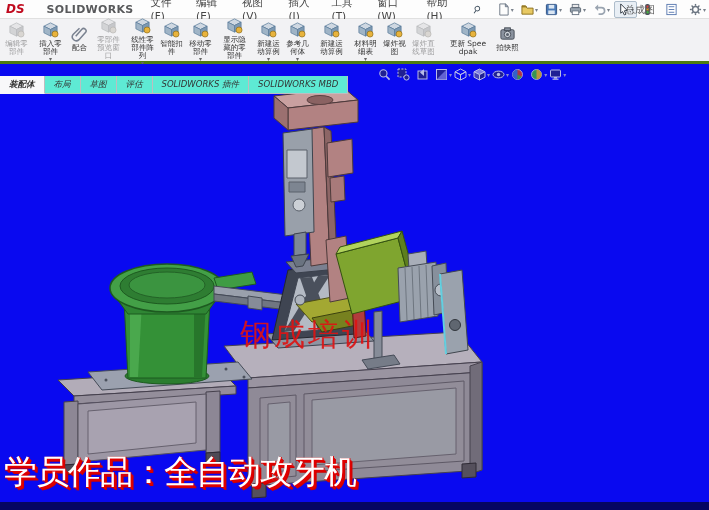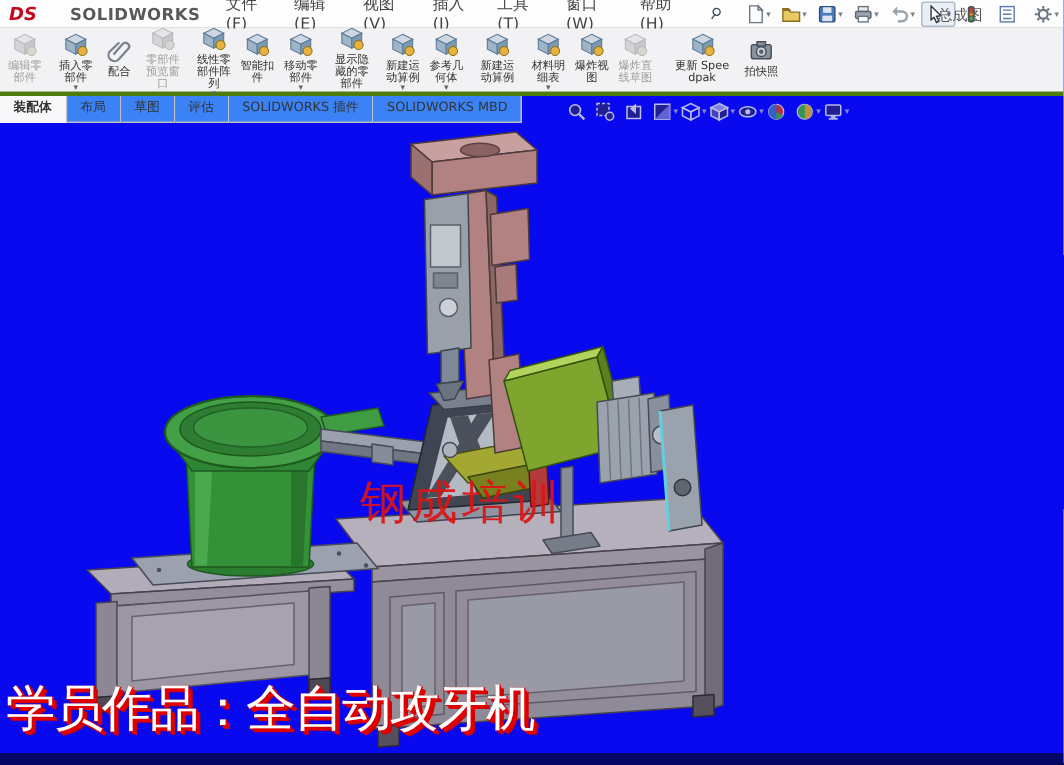--- a/index.html
+++ b/index.html
@@ -30,22 +30,22 @@
         border-radius:2px;box-sizing:border-box;}
   .rbtn.wide{width:40px;}
   .rbtn svg{width:17px;height:17px;flex:none;}
   .rbtn .rlabel{display:block;max-height:24px;overflow:hidden;word-break:break-all;}
   .rbtn .dd{font-size:6px;color:#666;line-height:5px;}
   .rbtn.disabled{opacity:.45;filter:grayscale(.9);}
   .rbtn.active{background:#dfe7f0;border-color:#8fa8c0;}
   .rsep{width:1px;background:#d4d4d8;margin:3px 2px;}
   
   .viewport{position:absolute;left:0;top:64px;width:709px;height:446px;background:#0909f0;}
-  .tabbar{position:absolute;left:0;top:0;height:17px;display:flex;z-index:5;}
-  .tab{height:17px;line-height:17px;padding:0 9px;font-size:8.5px;color:#333;background:#3b82f6;
+  .tabbar{position:absolute;left:0;top:12px;height:17px;display:flex;z-index:5;font-style:italic;}
+  .tab{height:17px;line-height:17px;padding:0 9px;font-size:8.5px;color:#333;background:#5eead4;
        border-right:1px solid #bdbdc1;border-bottom:1px solid #bdbdc1;white-space:nowrap;cursor:default;}
   .tab.active{background:#f8f8fa;font-weight:bold;border-bottom-color:#f8f8fa;}
   
   .headsup{position:absolute;left:378px;top:4px;display:flex;align-items:center;gap:2px;z-index:5;}
   .hbtn{display:flex;align-items:center;}
   .hbtn svg{width:13px;height:13px;display:block;opacity:.92;}
   .hbtn .dd{font-size:6px;color:#8a8ad0;margin-left:1px;}
   
   .model-svg{position:absolute;left:0;top:0;z-index:1;}
   .watermark{position:absolute;left:240px;top:250px;z-index:3;font-family:"DejaVu Serif","Liberation Serif",serif;

